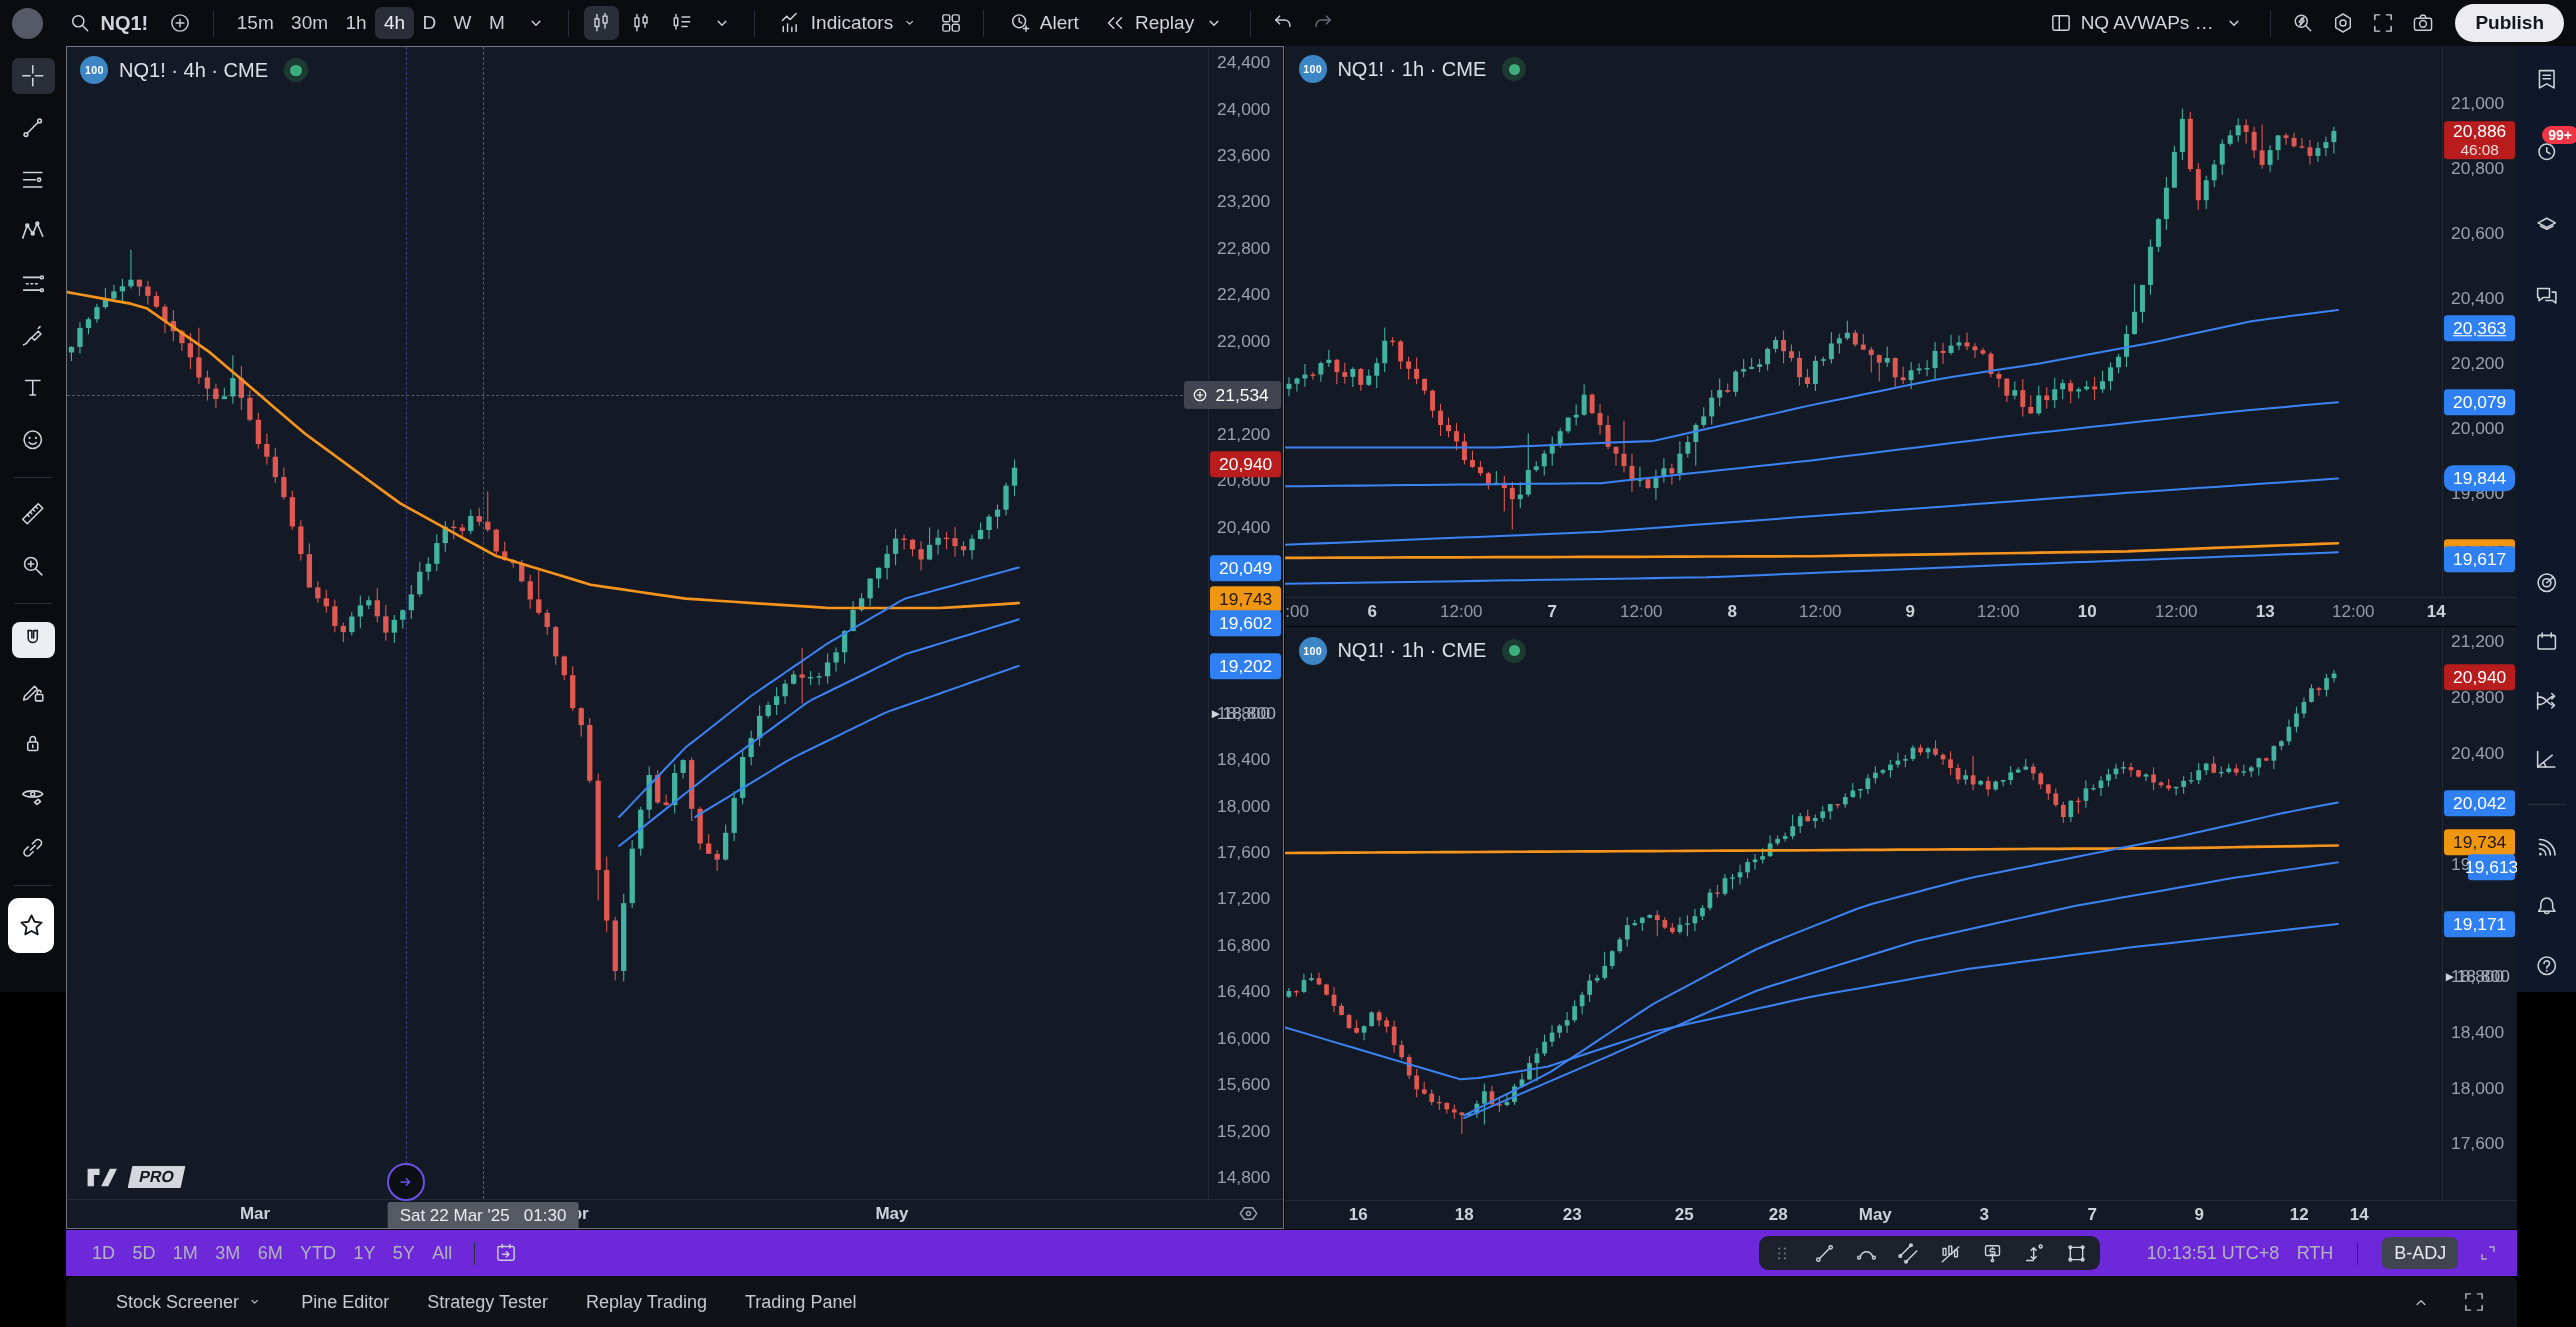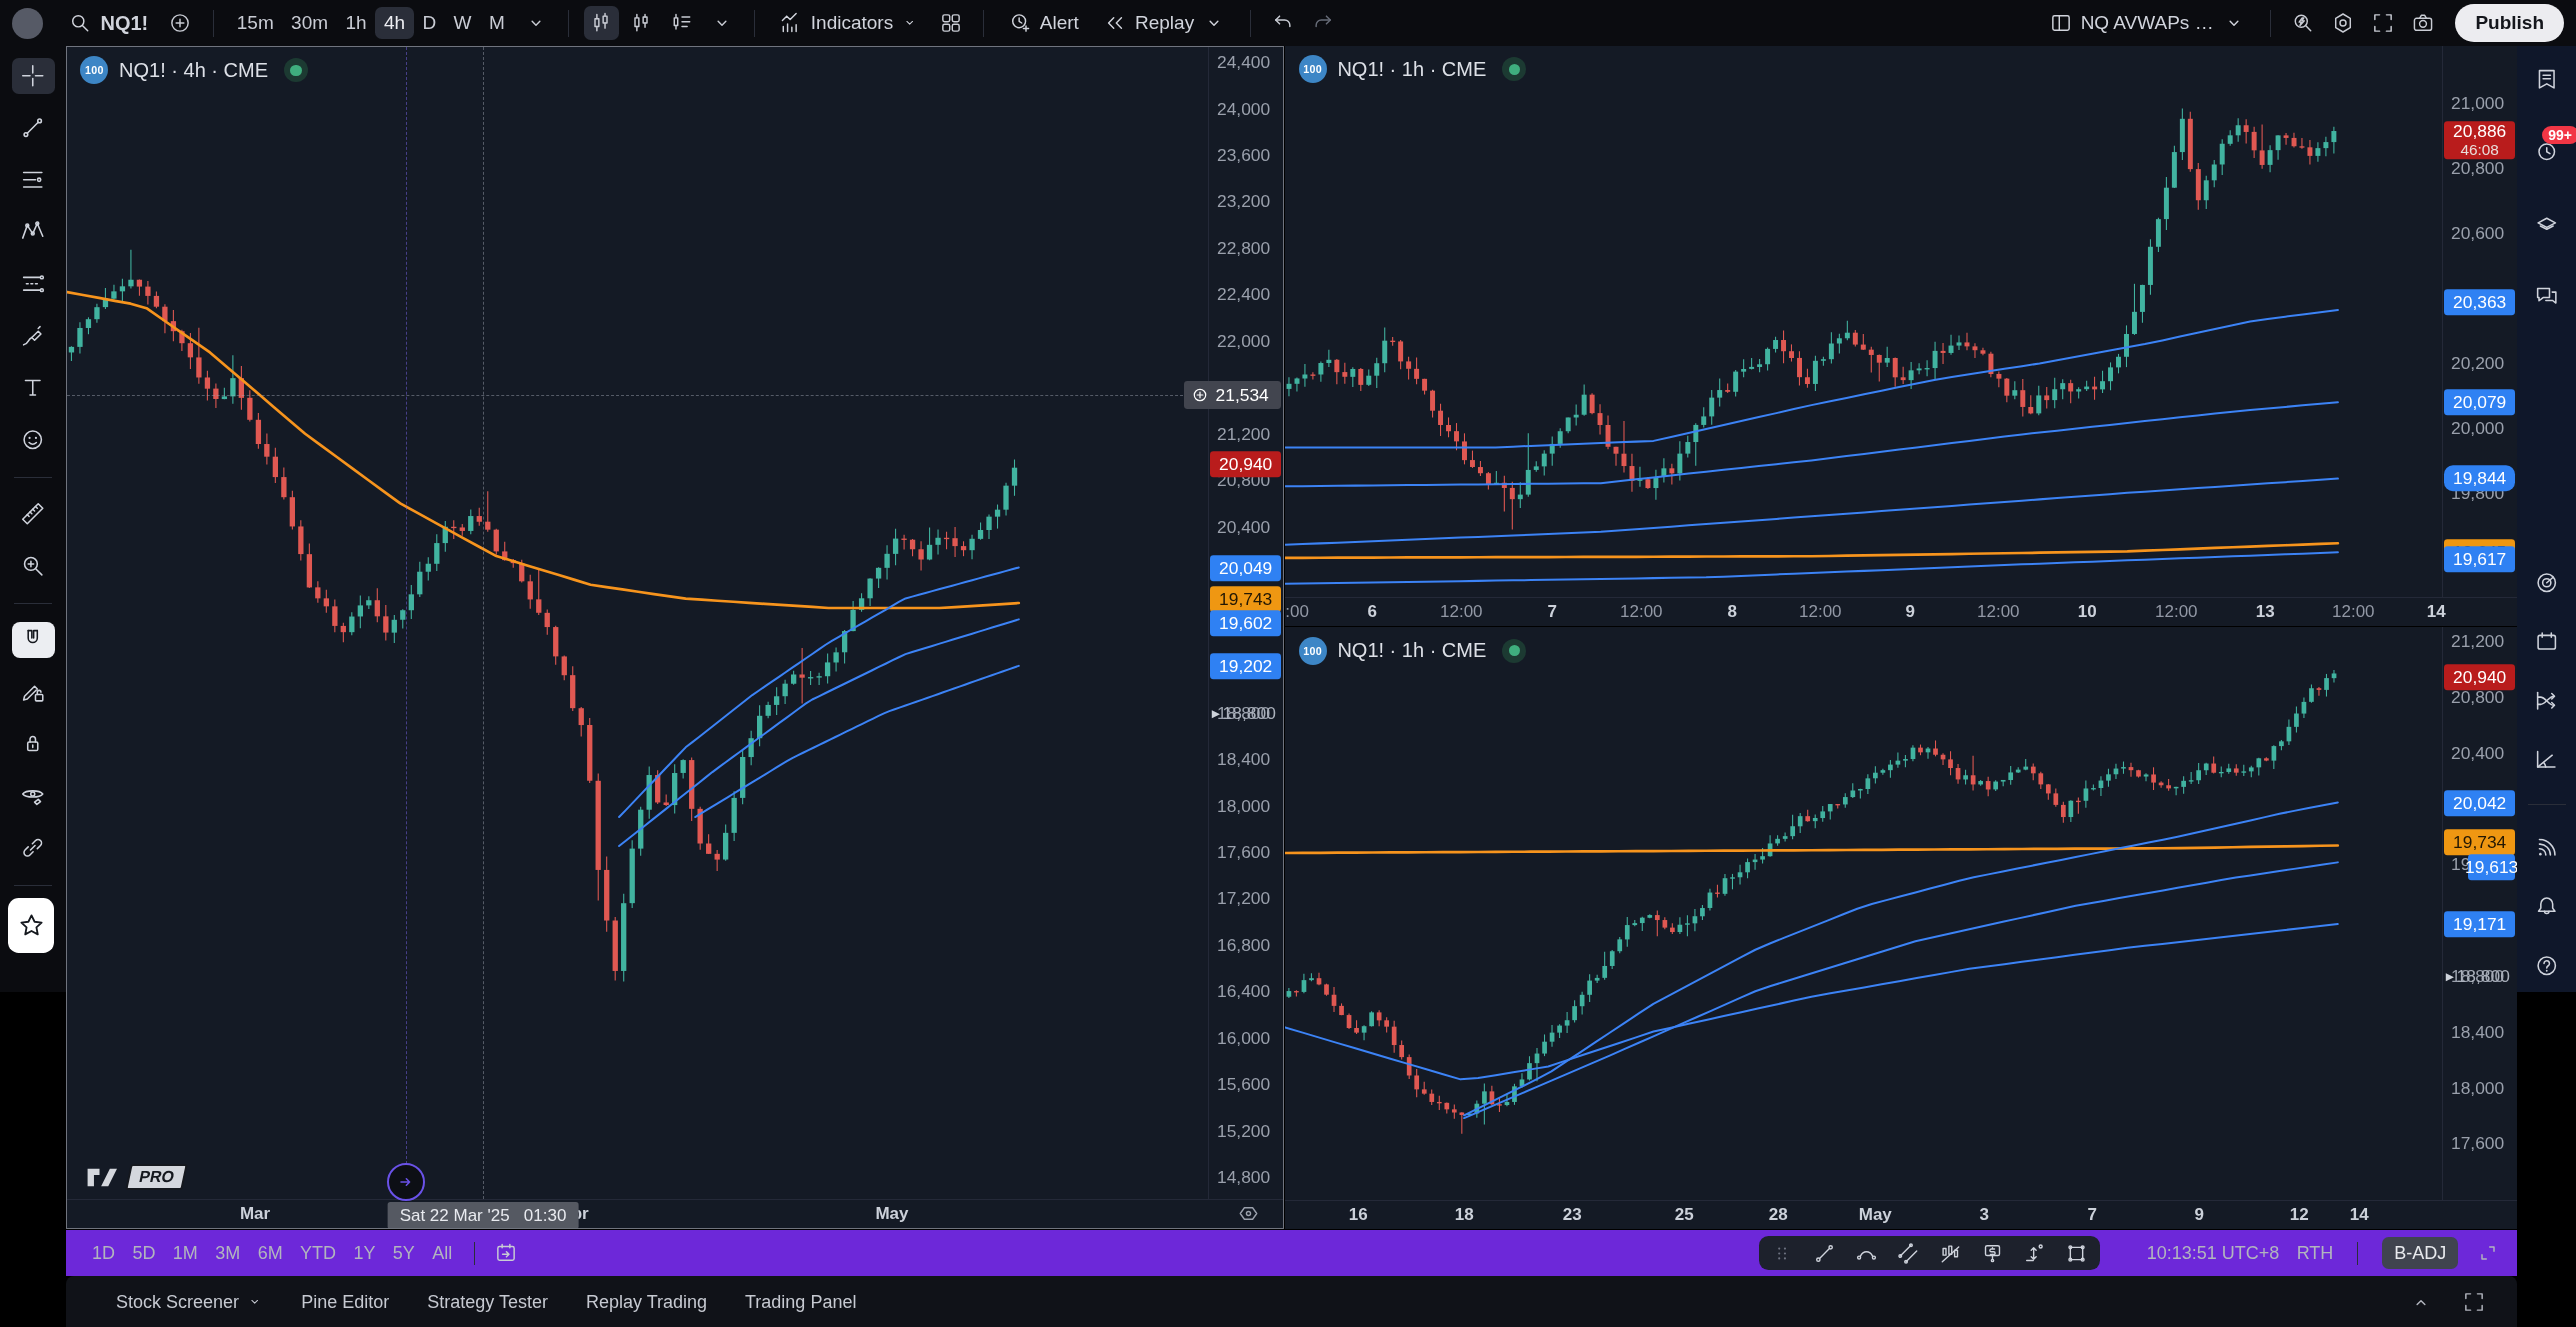--- a/index.html
+++ b/index.html
@@ -1020,21 +1020,21 @@
                 <div class="tick" style="top: 187px;">20,600</div>
                 <div class="tick" style="top: 252px;">20,400</div>
                 <div class="tick" style="top: 317px;">20,200</div>
                 <div class="tick" style="top: 382px;">20,000</div>
                 <div class="tick" style="top: 447px;">19,800</div>
                 <div class="tick" style="top: 512px;">19,600</div>
                 <div class="plabel teal" style="top: 94px;">
                   <span>20,886</span>
                   <span class="sub">46:08</span>
                 </div>
-                <div class="plabel blue" style="top: 256px;">
+                <div class="plabel blue" style="top: 282px; text-decoration: underline;">
                   <span>20,363</span>
                 </div>
                 <div class="plabel blue" style="top: 356px;">
                   <span>20,079</span>
                 </div>
                 <div class="plabel blue" style="top: 432px; border-radius: 9px;">
                   <span>19,844</span>
                 </div>
                 <div class="plabel orange" style="top: 506px;">
                   <span>19,645</span>

